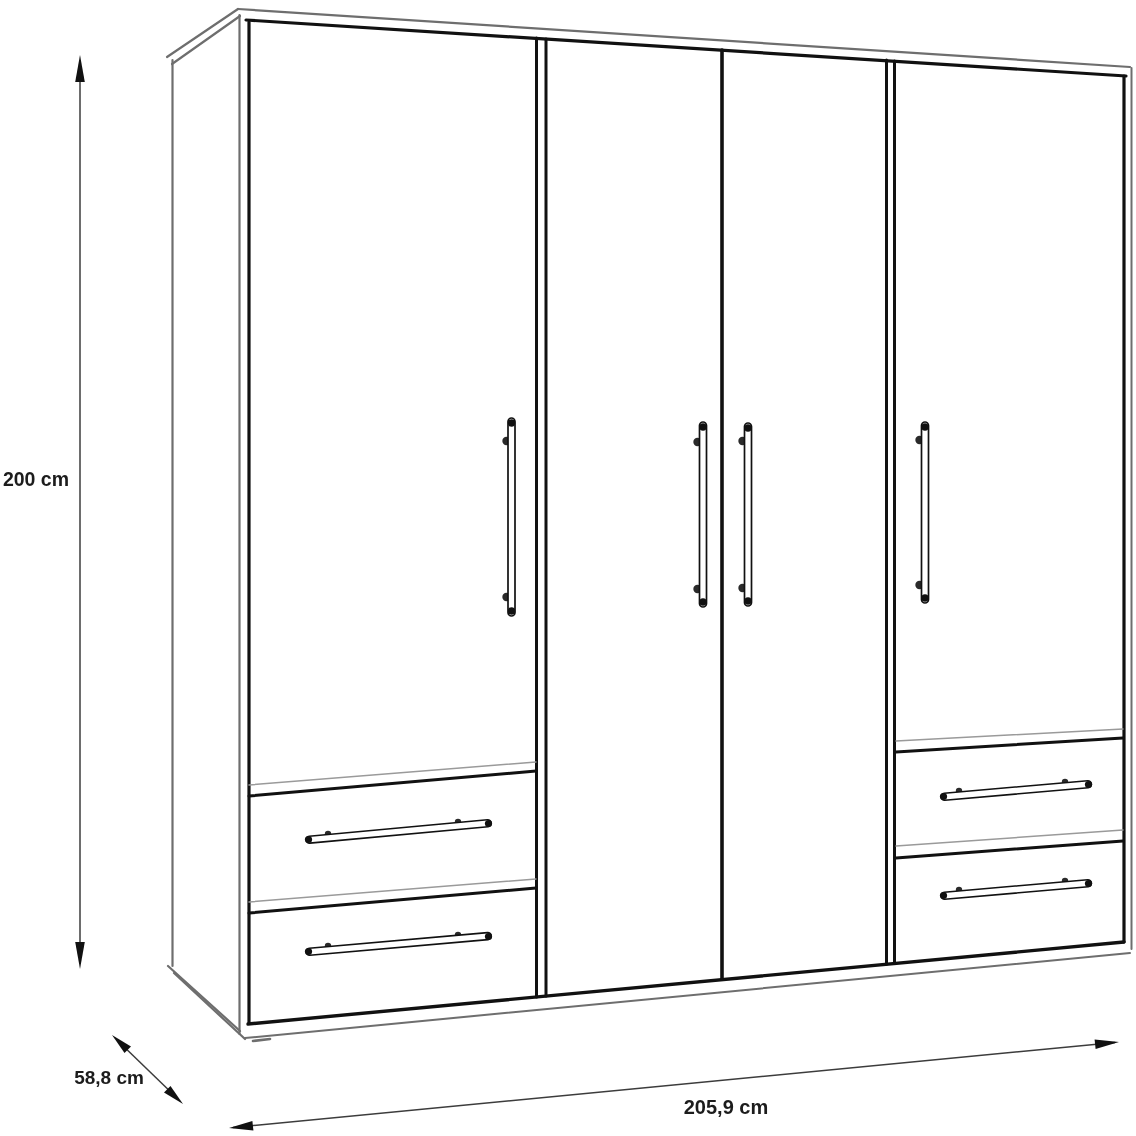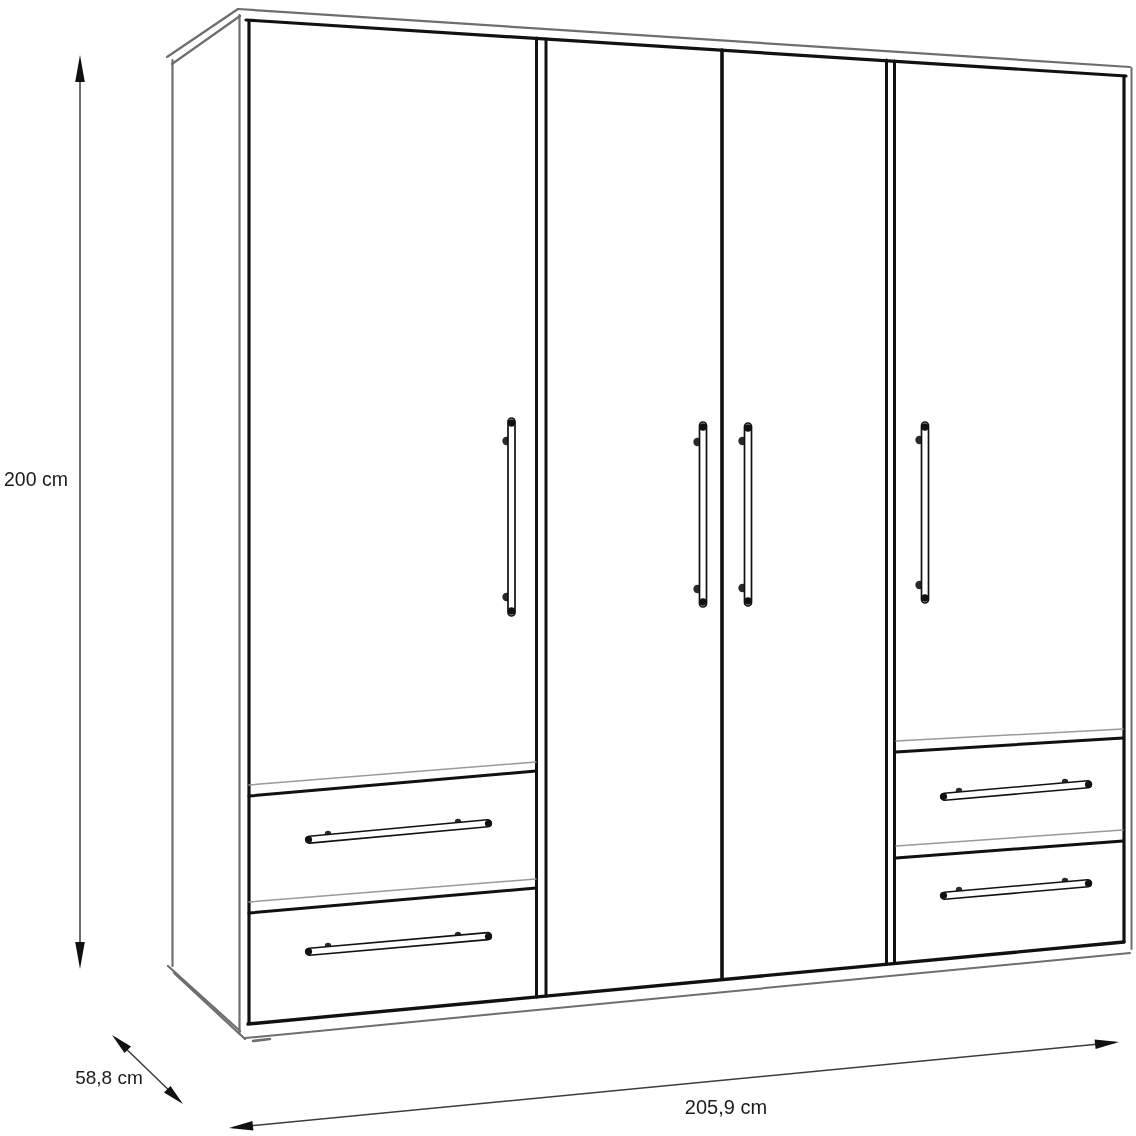--- a/index.html
+++ b/index.html
@@ -9,20 +9,21 @@
     width: 1136px;
     height: 1136px;
     overflow: hidden;
     font-family: "Liberation Sans", sans-serif;
   }
   .stage {
     position: relative;
     width: 1136px;
     height: 1136px;
     background: #ffffff;
+    font-weight: bold;
   }
   svg { display: block; }
   text {
     font-family: "Liberation Sans", sans-serif;
     fill: #1c1c1c;
   }
 </style>
 </head>
 <body>
 

